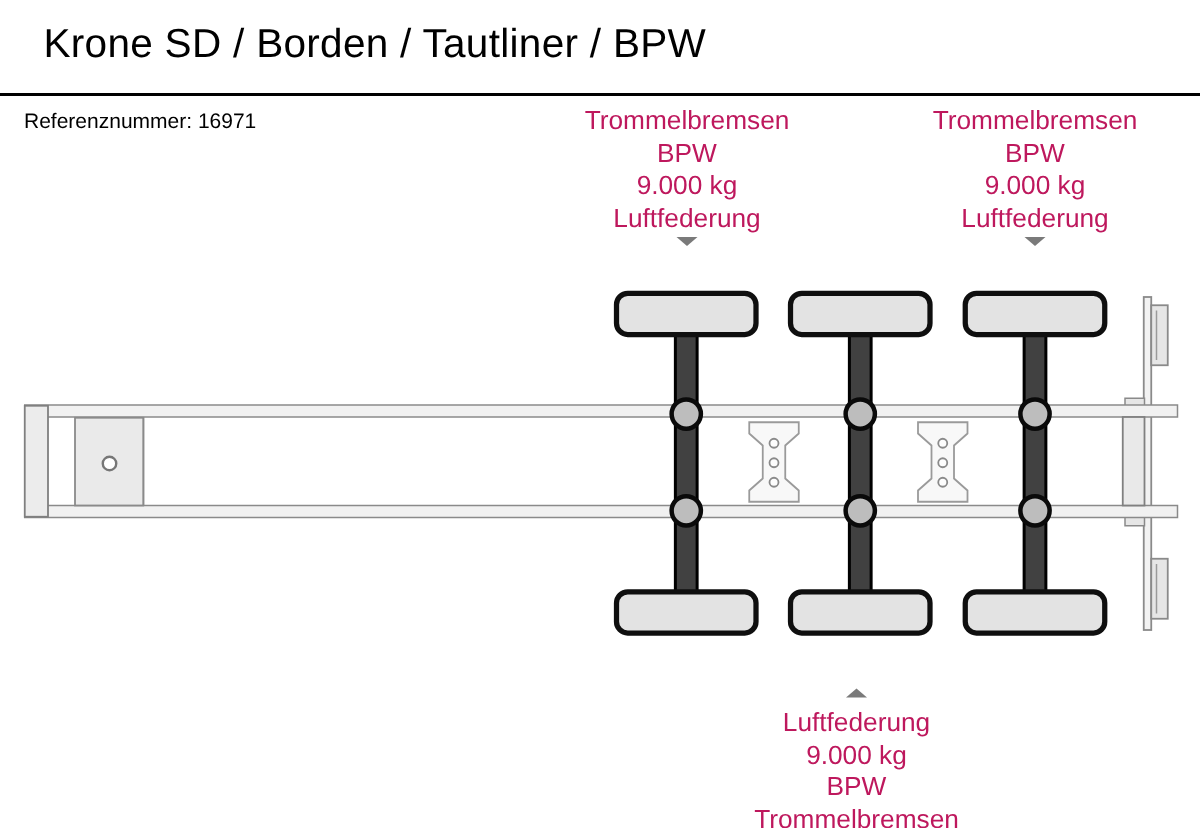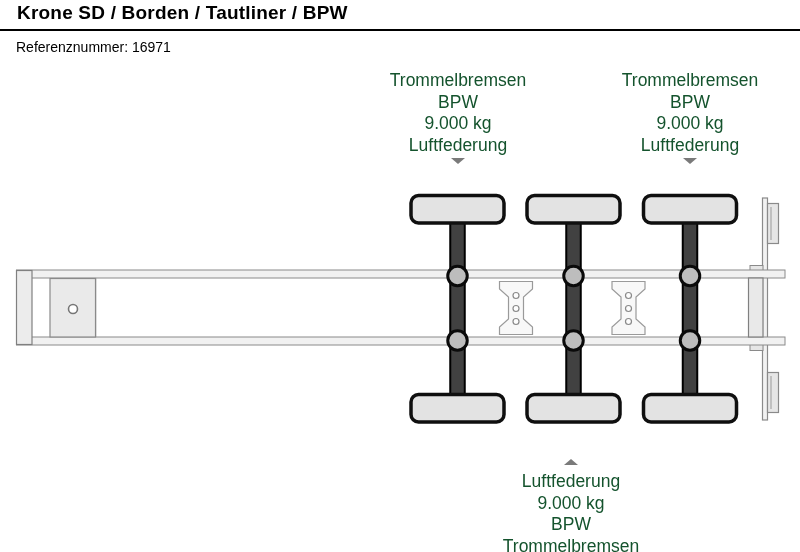--- a/index.html
+++ b/index.html
@@ -12,23 +12,23 @@
     color: #000000;
     overflow: hidden;
   }
   .header {
     position: relative;
     z-index: 2;
     border-bottom: 2px solid #000000;
     padding: 3px 0 5px 17px;
   }
   .title {
-    margin: 0;
-    font-size: 19px;
-    font-weight: bold;
+    margin: 12px;
+    font-size: 27px;
+    font-weight: normal;
     letter-spacing: 0.2px;
     line-height: 1.1;
   }
   .refline {
     position: relative;
     z-index: 2;
     padding: 8px 0 0 16px;
     font-size: 14px;
   }
   .diagram-svg {
@@ -36,21 +36,21 @@
     left: 0; top: 0;
     z-index: 1;
   }
   .ann {
     position: absolute;
     width: 240px;
     text-align: center;
     font-size: 17.5px;
     line-height: 21.5px;
     z-index: 3;
-    color: #14532d;
+    color: #be185d;
   }
   .ann .ann-line { white-space: nowrap; }
   .tri {
     width: 0; height: 0;
     margin: 2px auto 0 auto;
   }
   .tri.down {
     border-left: 7.5px solid transparent;
     border-right: 7.5px solid transparent;
     border-top: 6.5px solid #7a7a7a;

